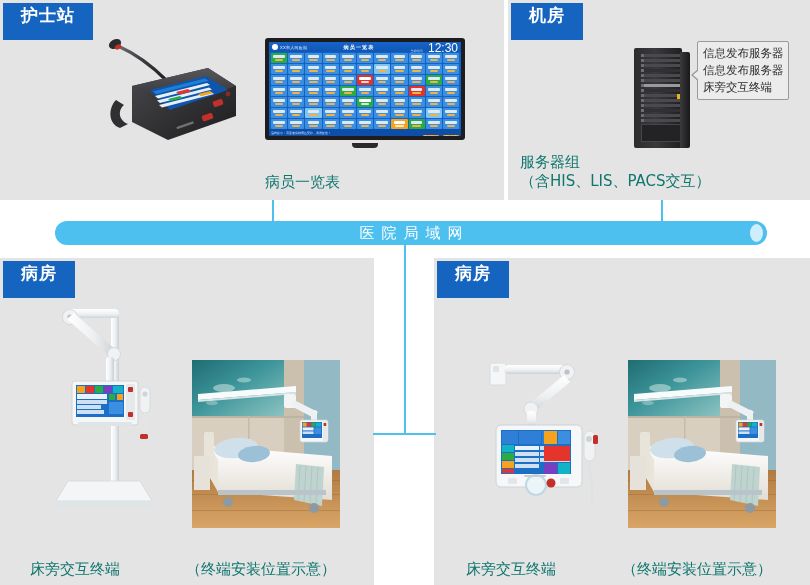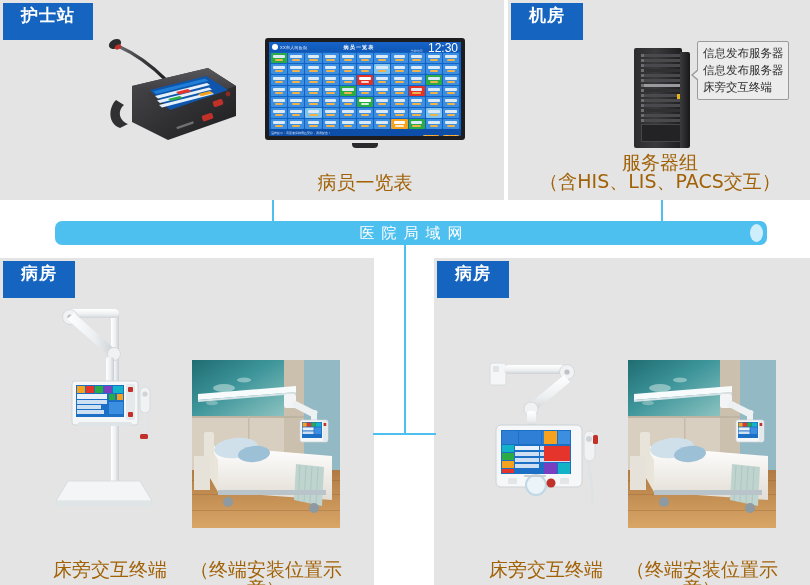--- a/index.html
+++ b/index.html
@@ -37,35 +37,34 @@
     font-family: "DejaVu Sans", "Liberation Sans", sans-serif;
   }
   #badge-nurse  { left: 3px;   top: 3px;   }
   #badge-server { left: 511px; top: 3px;   }
   #badge-ward-1 { left: 3px;   top: 261px; }
   #badge-ward-2 { left: 437px; top: 261px; }
 
   
   .caption {
     position: absolute;
-    text-align: center;
-    color: #a16207;
-    font-size: 19px;
+    color: #0f766e;
+    font-size: 15px;
     line-height: 19px;
     font-family: "DejaVu Sans", "Liberation Sans", sans-serif;
     white-space: pre-line;
   }
 
   
   #lan-bar {
     position: absolute;
     left: 55px; top: 221px;
     width: 712px; height: 24px;
     background: #4ec0f0;
-    border-radius: 7px;
+    border-radius: 12px;
   }
   #lan-bar-label {
     position: absolute; inset: 0;
     color: #ffffff;
     font-size: 15px;
     letter-spacing: 7px;
     text-indent: 7px;
     line-height: 24px;
     text-align: center;
     font-family: "DejaVu Sans", "Liberation Sans", sans-serif;

